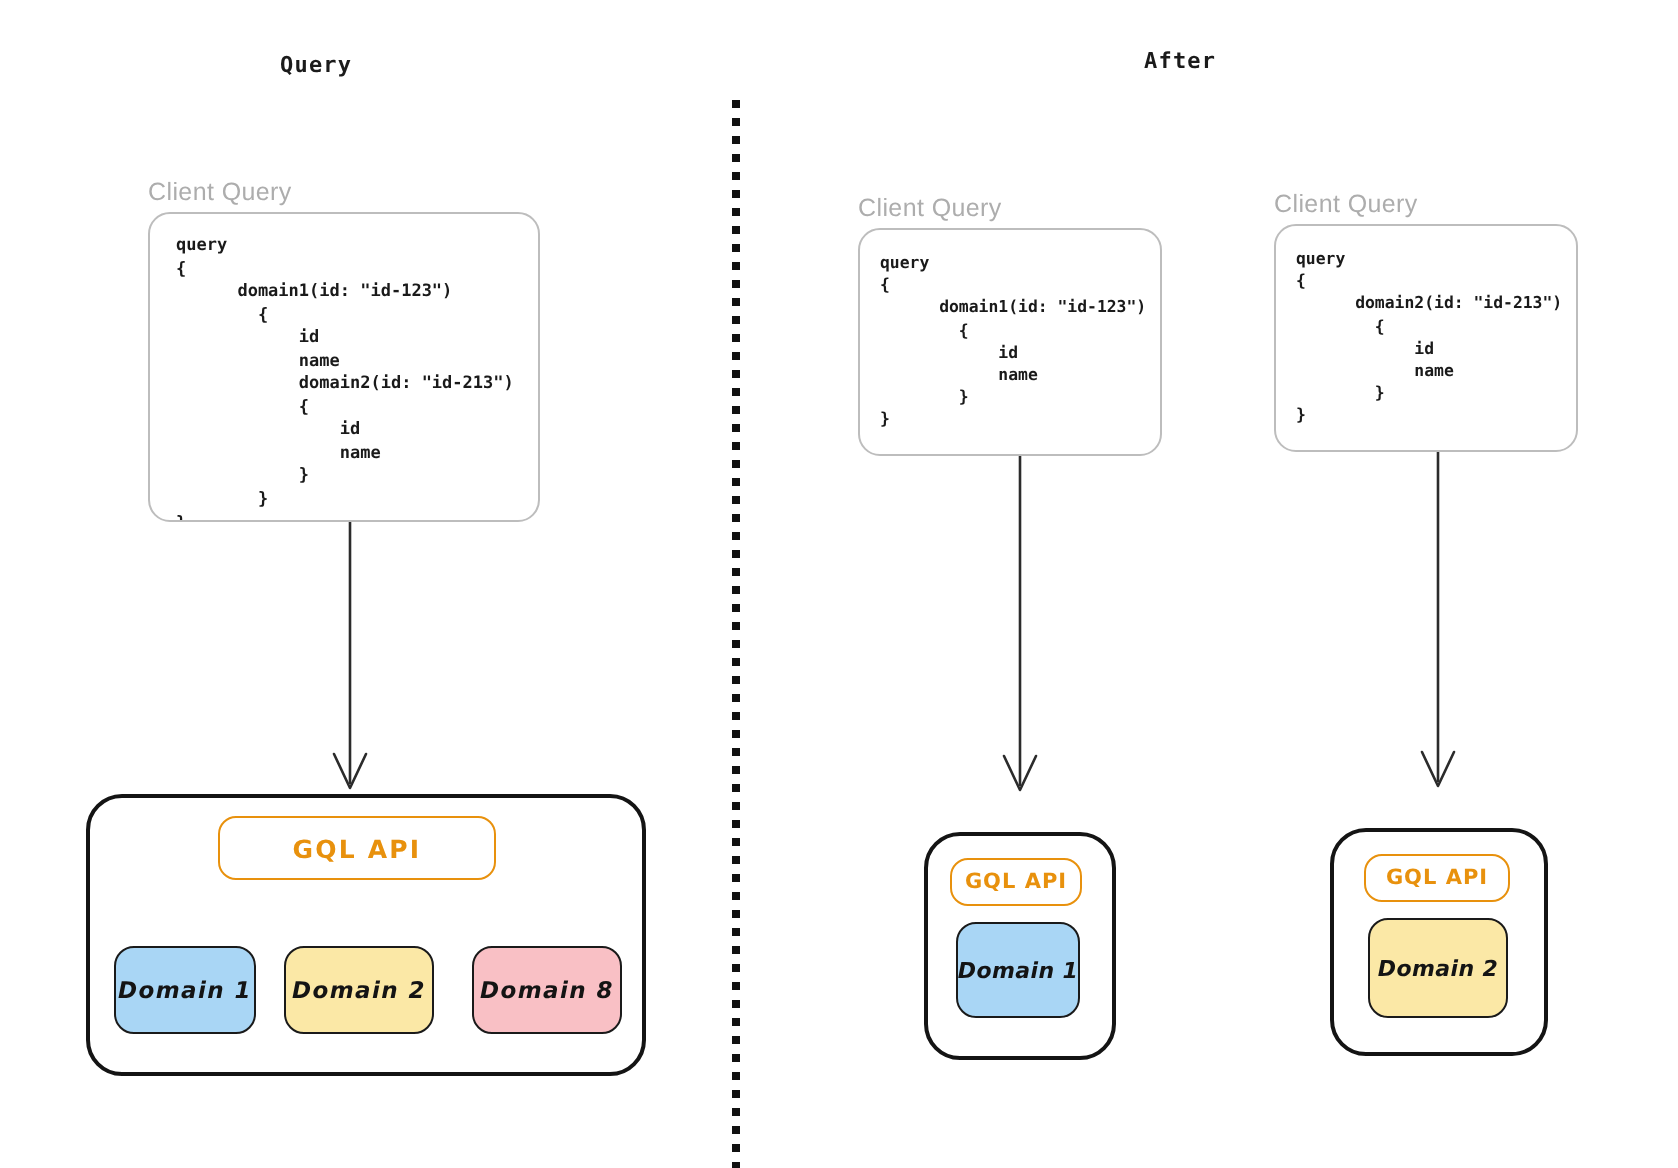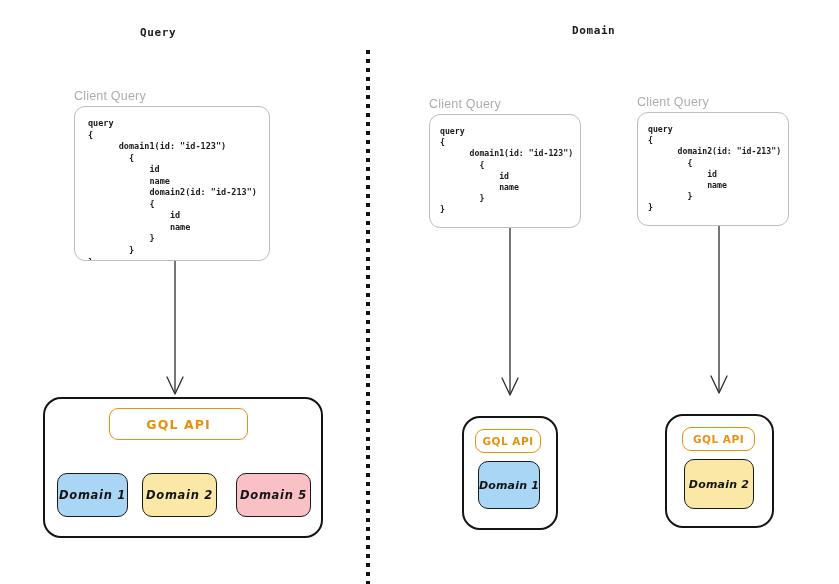--- a/index.html
+++ b/index.html
@@ -134,21 +134,21 @@
   #domain-a1 { left: 478px; top: 461px; width: 62px; height: 48px; font-size: 11px; letter-spacing: 0.2px; }
   #domain-a2 { left: 684px; top: 459px; width: 70px; height: 50px; font-size: 11px; letter-spacing: 0.2px; }
 </style>
 </head>
 <body>
 
 <div id="canvas">
 
   <div class="section-heading" style="left:140px; top:26px;">Query</div>
 
-  <div class="section-heading" style="left:572px; top:24px;">Domain</div>
+  <div class="section-heading" style="left:572px; top:24px;">After</div>
 
   <div id="divider"></div>
 
   <div class="cq-label" style="left:74px; top:89px;">Client Query</div>
 
   <div class="query-card" id="query-card-before">
     <pre>query
 {
       domain1(id: "id-123")
         {
@@ -171,21 +171,21 @@
   </div>
 
   <div class="platform" id="platform-before"></div>
 
   <div class="gql-api" id="gql-before">GQL API</div>
 
   <div class="domain-chip" id="domain-1-before" style="background:#a9d6f5;">Domain 1</div>
 
   <div class="domain-chip" id="domain-2-before" style="background:#fbe8a6;">Domain 2</div>
 
-  <div class="domain-chip" id="domain-3-before" style="background:#f9c0c5;">Domain 5</div>
+  <div class="domain-chip" id="domain-3-before" style="background:#f9c0c5;">Domain 8</div>
 
   <div class="cq-label" style="left:429px; top:97px;">Client Query</div>
 
   <div class="query-card" id="query-card-a1">
     <pre>query
 {
       domain1(id: "id-123")
         {
             id
             name

